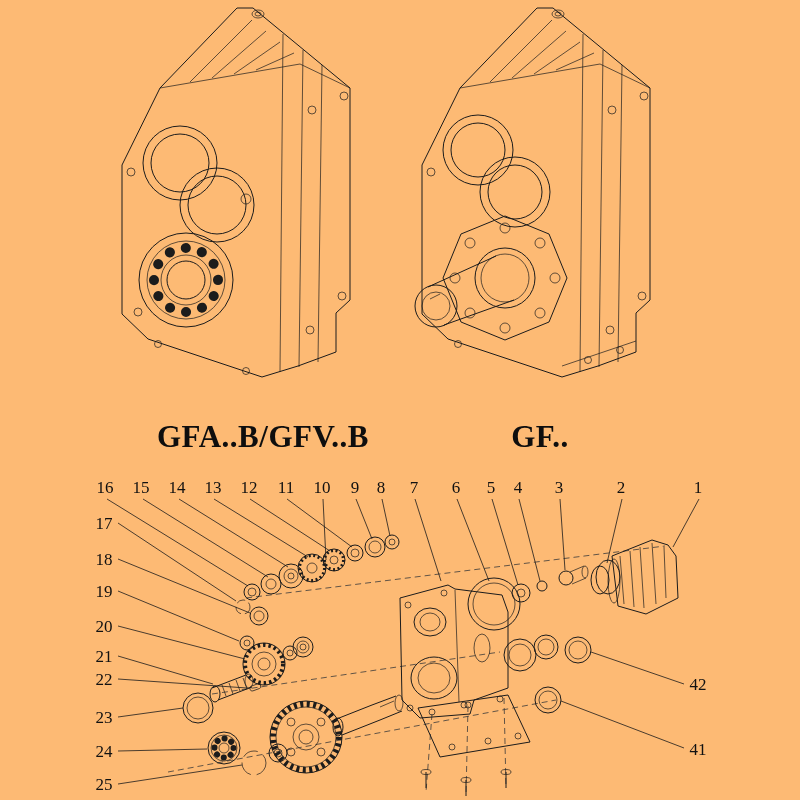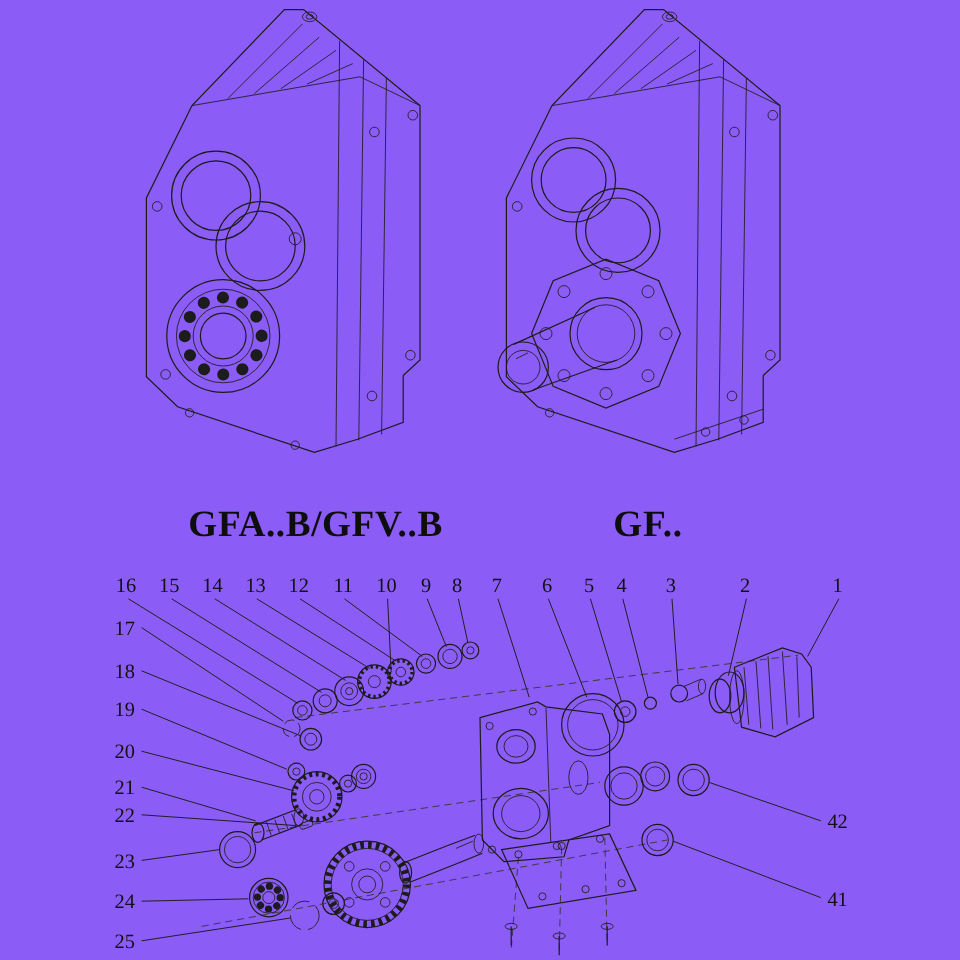--- a/index.html
+++ b/index.html
@@ -1,16 +1,16 @@
 <!DOCTYPE html>
 <html><head>
 <meta charset="utf-8">
 <style>
   html,body{margin:0;padding:0;background:#fff;}
-  .canvas{width:800px;height:800px;background:#8b5cf6;position:relative;overflow:hidden;
+  .canvas{width:800px;height:800px;background:#fdba74;position:relative;overflow:hidden;
           font-family:"Liberation Serif", serif;}
   svg{display:block;}
   .ln{fill:none;stroke:#1c1c1c;stroke-width:1;}
   .tn{fill:none;stroke:#1c1c1c;stroke-width:.7;}
   .dsh{fill:none;stroke:#3a3a3a;stroke-width:.8;stroke-dasharray:6 4;}
   .ldr{fill:none;stroke:#1c1c1c;stroke-width:.8;}
   .balls-lg{fill:none;stroke:#1c1c1c;stroke-width:10;stroke-dasharray:.1 16.6;stroke-linecap:round;}
   .balls-sm{fill:none;stroke:#1c1c1c;stroke-width:6;stroke-dasharray:.1 7.4;stroke-linecap:round;}
   .teeth{fill:none;stroke:#1c1c1c;stroke-linecap:butt;}
   .callout{font-family:"Liberation Serif",serif;font-size:17px;fill:#111;}

